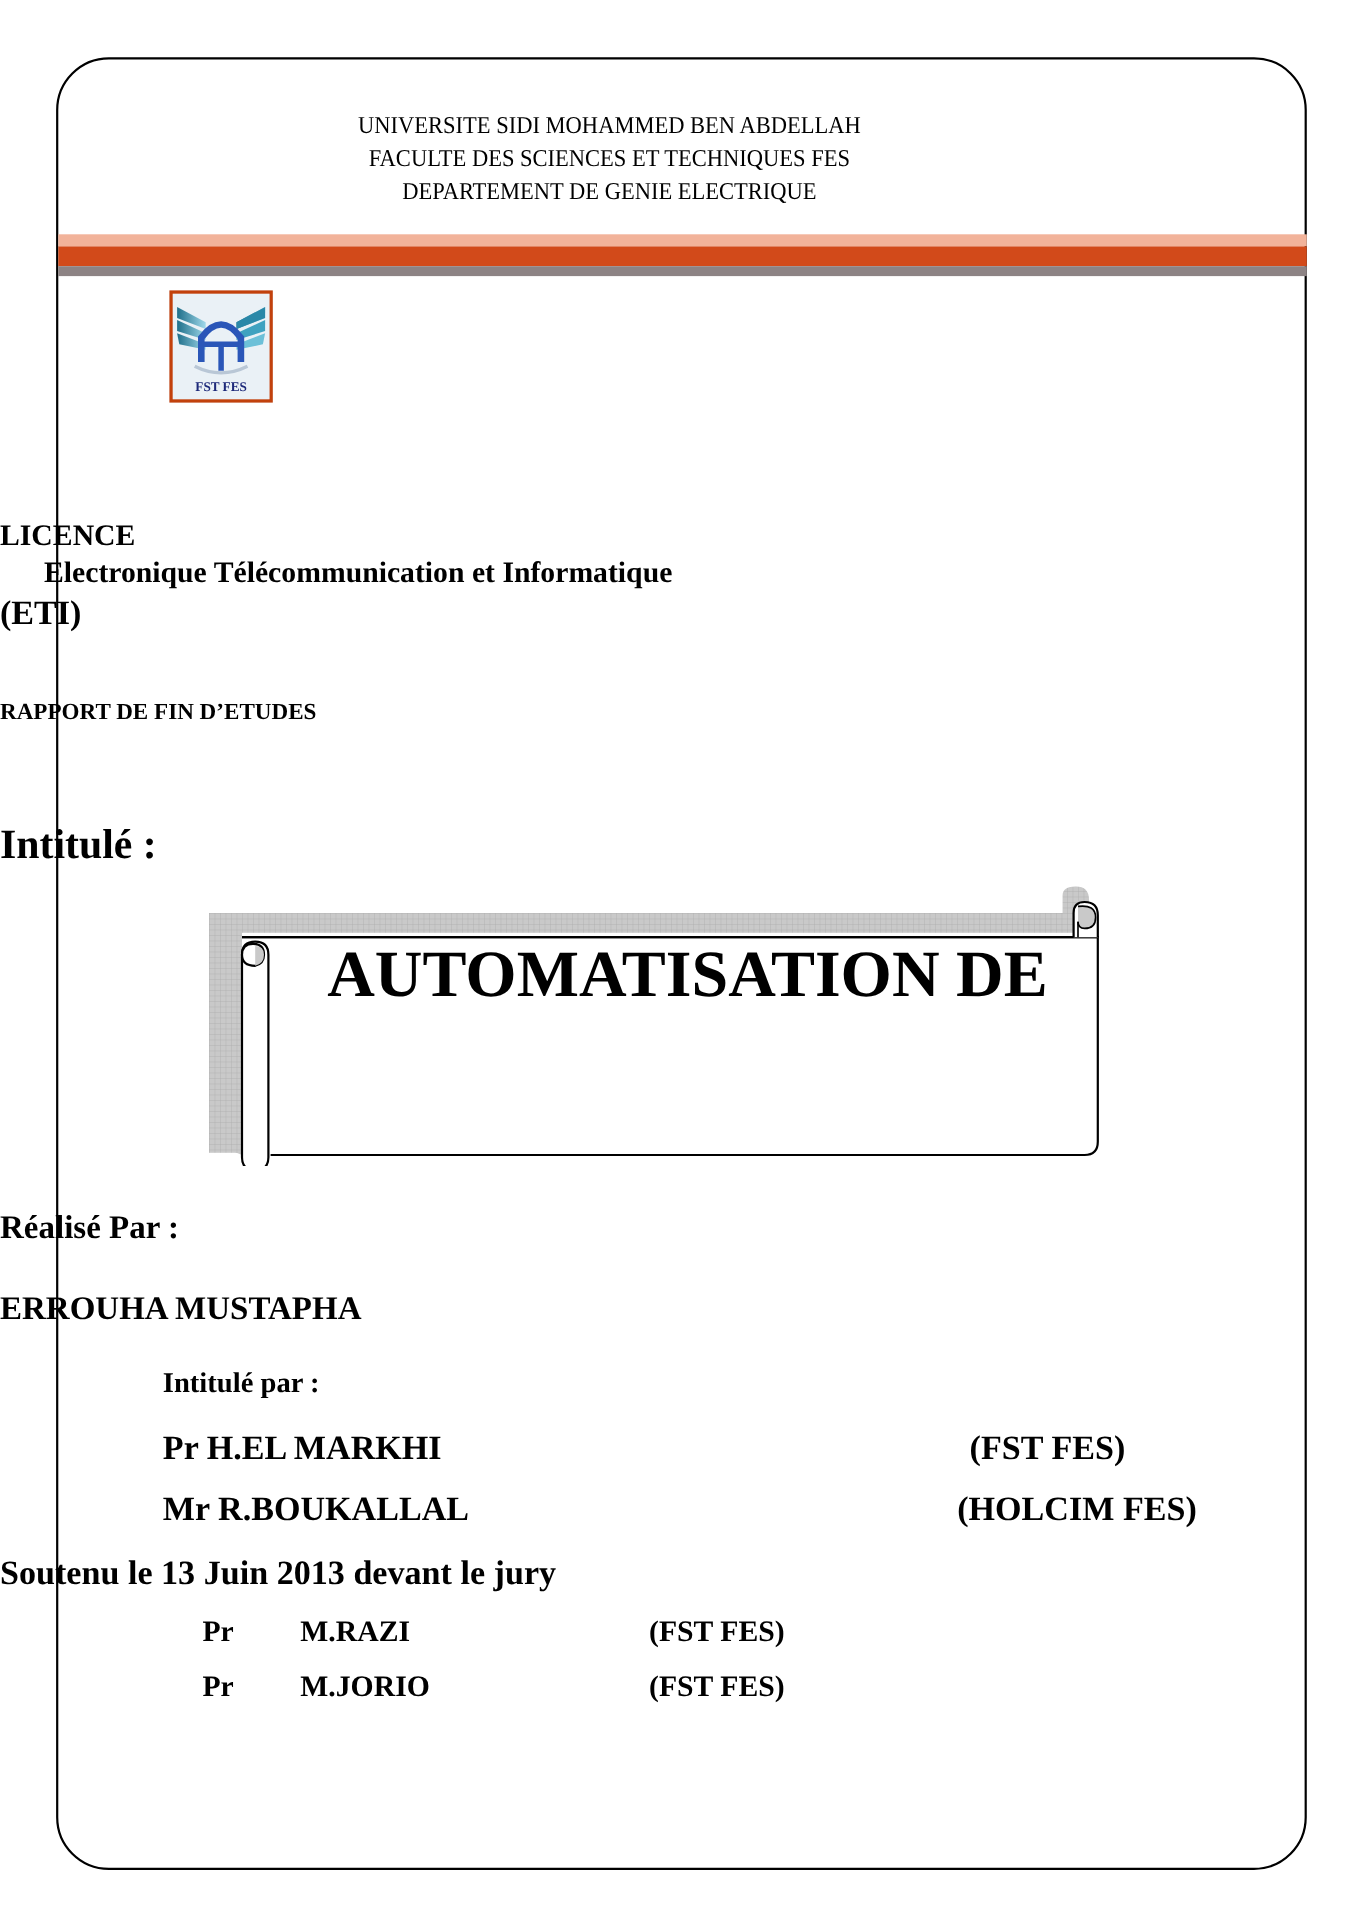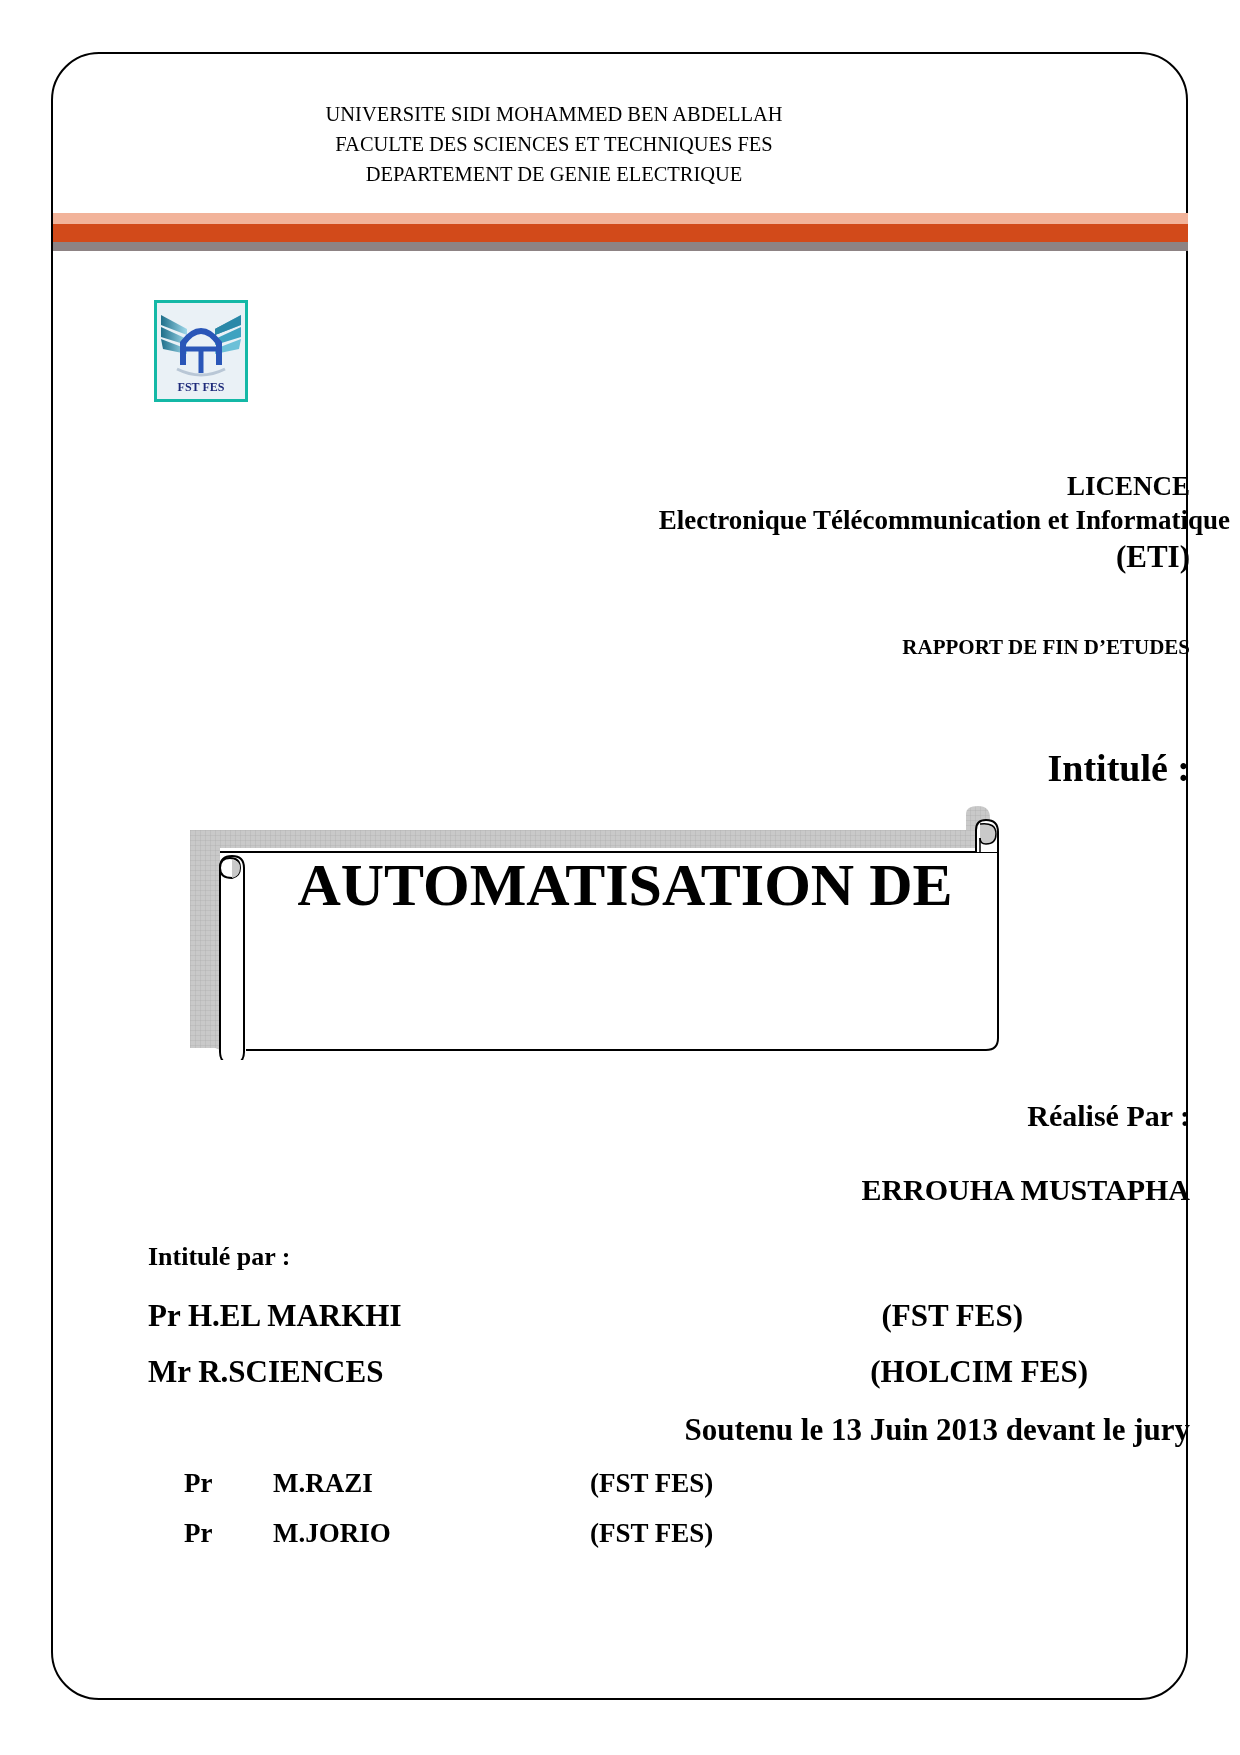--- a/index.html
+++ b/index.html
@@ -8,25 +8,25 @@
     .frame { position: absolute; left: 51px; top: 52px; width: 1137px; height: 1648px;
              border: 2px solid #000; border-radius: 48px; box-sizing: border-box; }
     .header { position: absolute; left: 0; width: 1108px; top: 99px; text-align: center;
               font-family: "Liberation Serif", serif; font-size: 22px; line-height: 30px; letter-spacing: 0px; }
     .header div { transform: scaleX(0.93); }
     .stripe { position: absolute; left: 53px; width: 1135px; }
     .stripe.s1 { top: 213px; height: 11px; background: #f2b39a; }
     .stripe.s2 { top: 224px; height: 18px; background: #d24a1a; }
     .stripe.s3 { top: 242px; height: 9px; background: #8d8384; }
     .logo { position: absolute; left: 154px; top: 264px; width: 94px; height: 102px;
-            border: 3px solid #14b8a6; box-sizing: border-box; background: #eef3f8; overflow: hidden; margin-top: 36px; }
+            border: 3px solid #c2410c; box-sizing: border-box; background: #eef3f8; overflow: hidden; }
     .logo svg { display: block; }
     .logo .logo-text { position: absolute; bottom: 4px; left: 0; right: 0; text-align: center;
                        font-family: "Liberation Serif", serif; font-weight: bold; font-size: 12px; color: #1e2a7a; }
-    .centered { position: absolute; left: 0; width: 1190px; text-align: right; font-weight: bold; }
+    .centered { position: absolute; left: 0; width: 1190px; text-align: left; font-weight: bold; }
     .licence { top: 469px; font-size: 27px; line-height: 34px; }
     .programme { top: 503px; font-size: 27px; line-height: 34px; margin-left: 40px; }
     .eti { top: 538px; font-size: 31px; line-height: 38px; }
     .rapport { top: 633px; font-size: 21px; line-height: 28px; }
     .intitule { top: 749px; font-size: 38px; line-height: 38px; }
     .scroll { position: absolute; left: 190px; top: 800px; width: 830px; height: 260px; }
     .scroll svg { position: absolute; left: 0; top: 0; }
     .scroll-title { position: absolute; left: 52px; right: 12px; top: 48px; text-align: center;
                     font-weight: bold; font-size: 60px; line-height: 74px; }
     .realise { top: 1097px; font-size: 30px; line-height: 38px; }
@@ -125,21 +125,21 @@
 <div class="centered realise">Réalisé Par :</div>
 <div class="centered author">ERROUHA MUSTAPHA</div>
 
 <div class="label-left encadre">Intitulé par :</div>
 
 <div class="sup-row sup1">
   <span class="name">Pr H.EL MARKHI</span>
   <span class="org">(FST FES)</span>
 </div>
 <div class="sup-row sup2">
-  <span class="name">Mr R.SCIENCES</span>
+  <span class="name">Mr R.BOUKALLAL</span>
   <span class="org">(HOLCIM FES)</span>
 </div>
 
 <div class="centered soutenu">Soutenu le 13 Juin  2013 devant le jury</div>
 
 <div class="jury-row jury1">
   <span class="title">Pr</span>
   <span class="name">M.RAZI</span>
   <span class="org">(FST FES)</span>
 </div>

